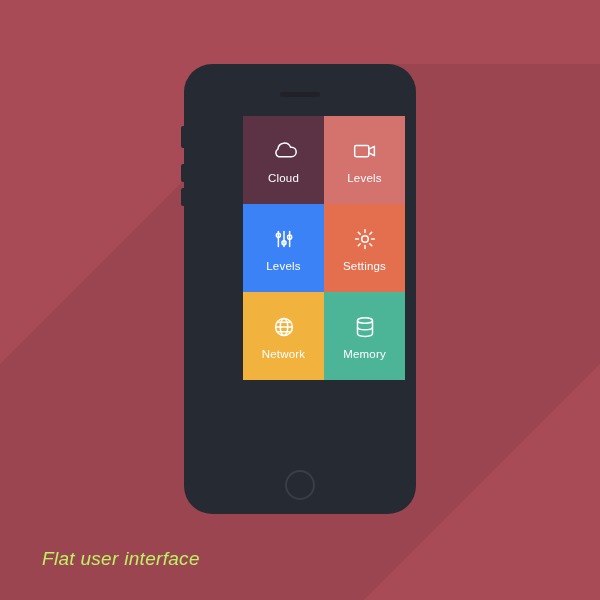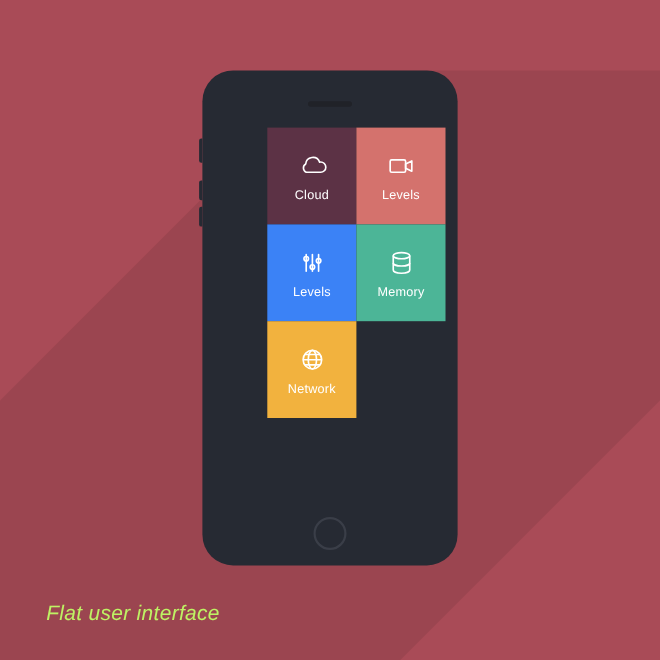--- a/index.html
+++ b/index.html
@@ -96,42 +96,51 @@
             <circle cx="10" cy="12" r="2.2"></circle>
           <line x1="16" y1="8" x2="16" y2="24"></line>
             <circle cx="16" cy="20" r="2.2"></circle>
           <line x1="22" y1="8" x2="22" y2="24"></line>
             <circle cx="22" cy="14" r="2.2"></circle>
         </g>
       </svg>
       <span class="tile-label">Levels</span>
     </div>
 
-
-    <div class="tile" style="background:#4cb597">
+    <div class="tile" style="background:#e36f4f">
       <svg viewBox="0 0 32 32">
         <g fill="none" stroke="#fff" stroke-width="1.6">
-          <ellipse cx="16" cy="9" rx="8" ry="3"></ellipse>
-          <path d="M8 9v14c0 1.7 3.6 3 8 3s8-1.3 8-3V9"></path>
-          <path d="M8 16c0 1.7 3.6 3 8 3s8-1.3 8-3"></path>
+          <circle cx="16" cy="16" r="3.5"></circle>
+          <path d="M16 6v3M16 23v3M6 16h3M23 16h3M8.8 8.8l2.1 2.1M21.1 21.1l2.1 2.1M23.2 8.8l-2.1 2.1M10.9 21.1l-2.1 2.1" stroke-linecap="round"></path>
         </g>
       </svg>
-      <span class="tile-label">Memory</span>
+      <span class="tile-label">Settings</span>
     </div>
 
     <div class="tile" style="background:#f2b23e">
       <svg viewBox="0 0 32 32">
         <g fill="none" stroke="#fff" stroke-width="1.6">
           <circle cx="16" cy="16" r="9"></circle>
           <ellipse cx="16" cy="16" rx="4" ry="9"></ellipse>
           <line x1="7" y1="16" x2="25" y2="16"></line>
           <path d="M8.3 11h15.4M8.3 21h15.4"></path>
         </g>
       </svg>
       <span class="tile-label">Network</span>
     </div>
 
+    <div class="tile" style="background:#4cb597">
+      <svg viewBox="0 0 32 32">
+        <g fill="none" stroke="#fff" stroke-width="1.6">
+          <ellipse cx="16" cy="9" rx="8" ry="3"></ellipse>
+          <path d="M8 9v14c0 1.7 3.6 3 8 3s8-1.3 8-3V9"></path>
+          <path d="M8 16c0 1.7 3.6 3 8 3s8-1.3 8-3"></path>
+        </g>
+      </svg>
+      <span class="tile-label">Memory</span>
+    </div>
+
   </div>
 
   <div class="home-btn"></div>
 </div>
 
 <div class="caption">Flat user interface</div>
 
 </body></html>

